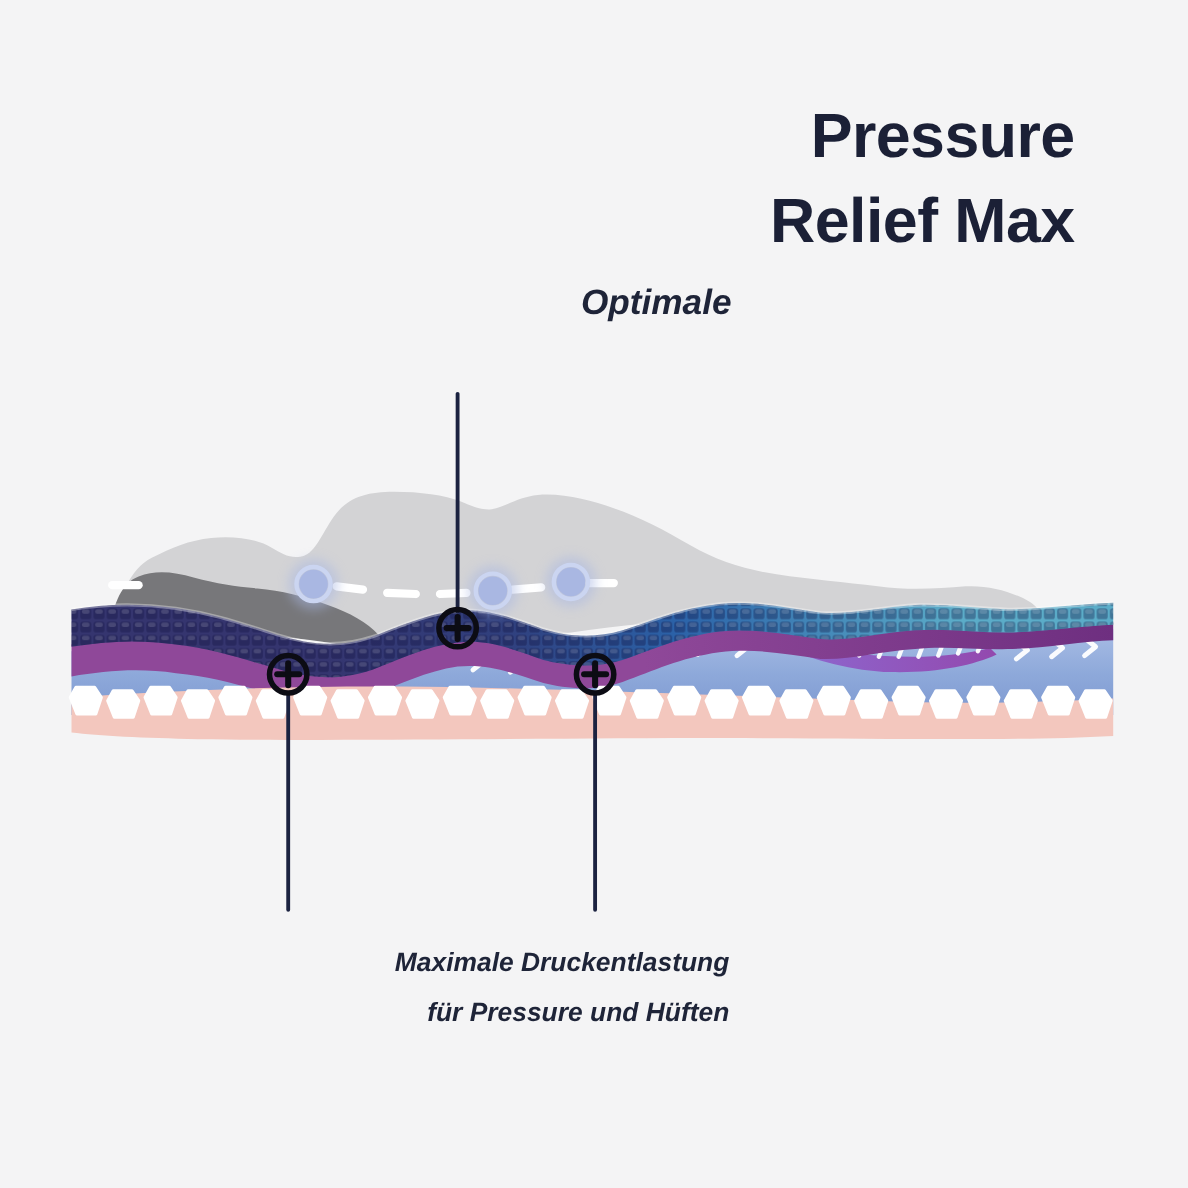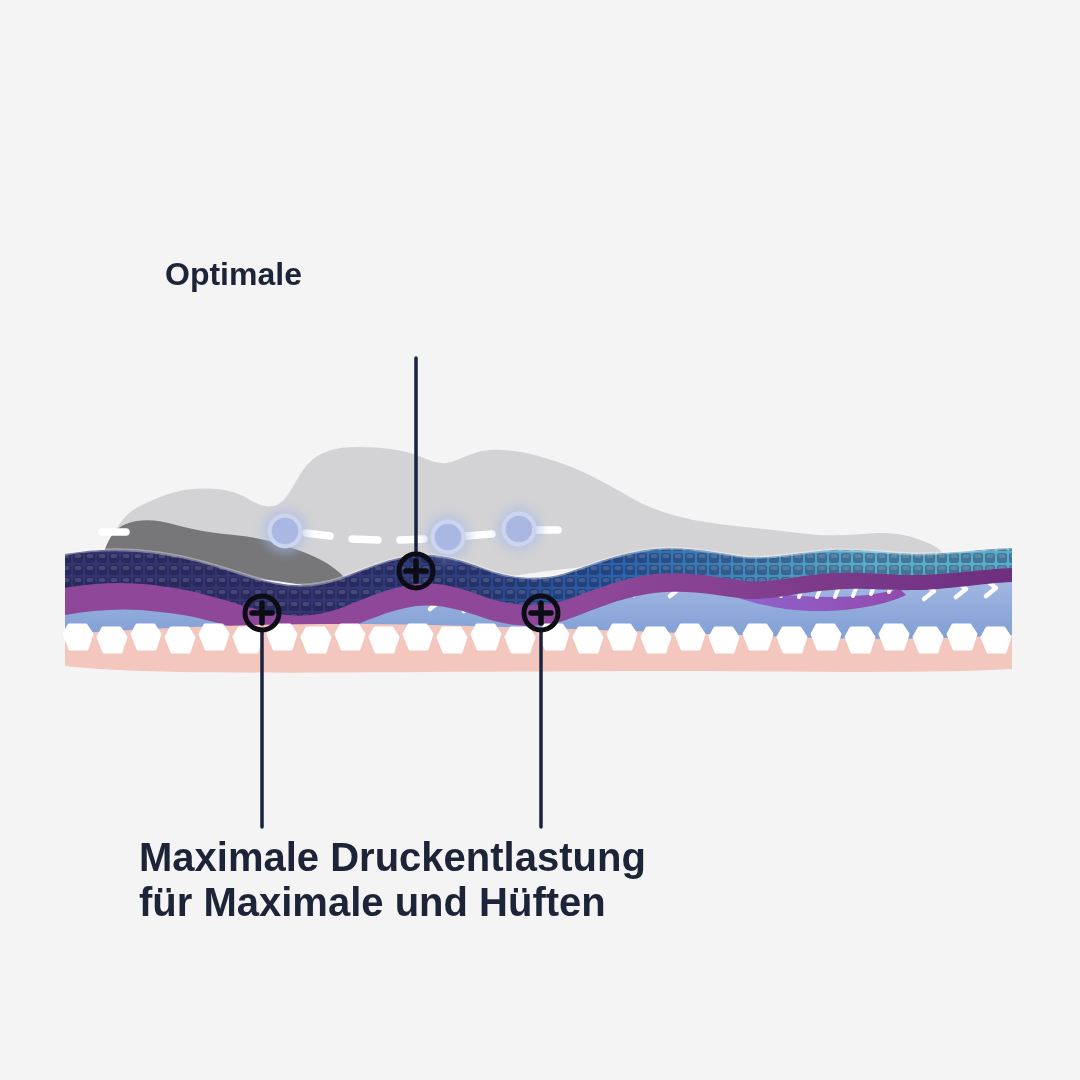--- a/index.html
+++ b/index.html
@@ -10,25 +10,26 @@
   }
   .stage{position:absolute;inset:0;}
   svg.diagram{position:absolute;left:0;top:0;}
 
   .title{
     position:absolute;top:86px;right:103px;text-align:right;
     font-size:57px;font-weight:700;line-height:77px;letter-spacing:-0.5px;
     color:var(--heading-text,#1b2036);
   }
   .callout-text{
-    position:absolute;text-align:left;font-weight:700;
+    position:absolute;text-align:right;font-weight:700;
     color:var(--callout-text,#1e2438);
+    font-style:italic;
   }
   .callout-top{top:250px;left:165px;width:500px;font-size:32px;line-height:48px;}
-  .callout-bottom{top:835px;left:139px;width:524px;font-size:40px;line-height:45px;}
+  .callout-bottom{top:853px;left:139px;width:524px;font-size:24px;line-height:45px;}
 
   
   .st-knit-0{stop-color:var(--top-layer-left,#35356f);}
   .st-knit-1{stop-color:#30407e;}
   .st-knit-2{stop-color:var(--top-layer-mid,#2b62a8);}
   .st-knit-3{stop-color:var(--top-layer-right,#5bacc8);}
   .st-pur-0{stop-color:var(--middle-layer-left,#8f4899);}
   .st-pur-1{stop-color:var(--middle-layer-right,#6e2f80);}
   .st-blue-0{stop-color:#a6bbe4;}
   .st-blue-1{stop-color:var(--support-layer,#8ea9da);}
@@ -329,23 +330,27 @@
       <line class="marker-plus" x1="252" y1="613" x2="272" y2="613"></line>
       <line class="marker-plus" x1="262" y1="603" x2="262" y2="623"></line>
     </g>
     <g class="marker">
       <circle class="marker-circle" cx="541" cy="613" r="17"></circle>
       <line class="marker-plus" x1="531" y1="613" x2="551" y2="613"></line>
       <line class="marker-plus" x1="541" y1="603" x2="541" y2="623"></line>
     </g>
   </svg>
 
+  <div class="title">
+    <div>Pressure</div>
+    <div>Relief Max</div>
+  </div>
 
   <div class="callout-text callout-top">
     <div>Optimale</div>
   </div>
 
   <div class="callout-text callout-bottom">
     <div>Maximale Druckentlastung</div>
-    <div>für Maximale und Hüften</div>
+    <div>für Pressure und Hüften</div>
   </div>
 
 </div>
 
 </body></html>

